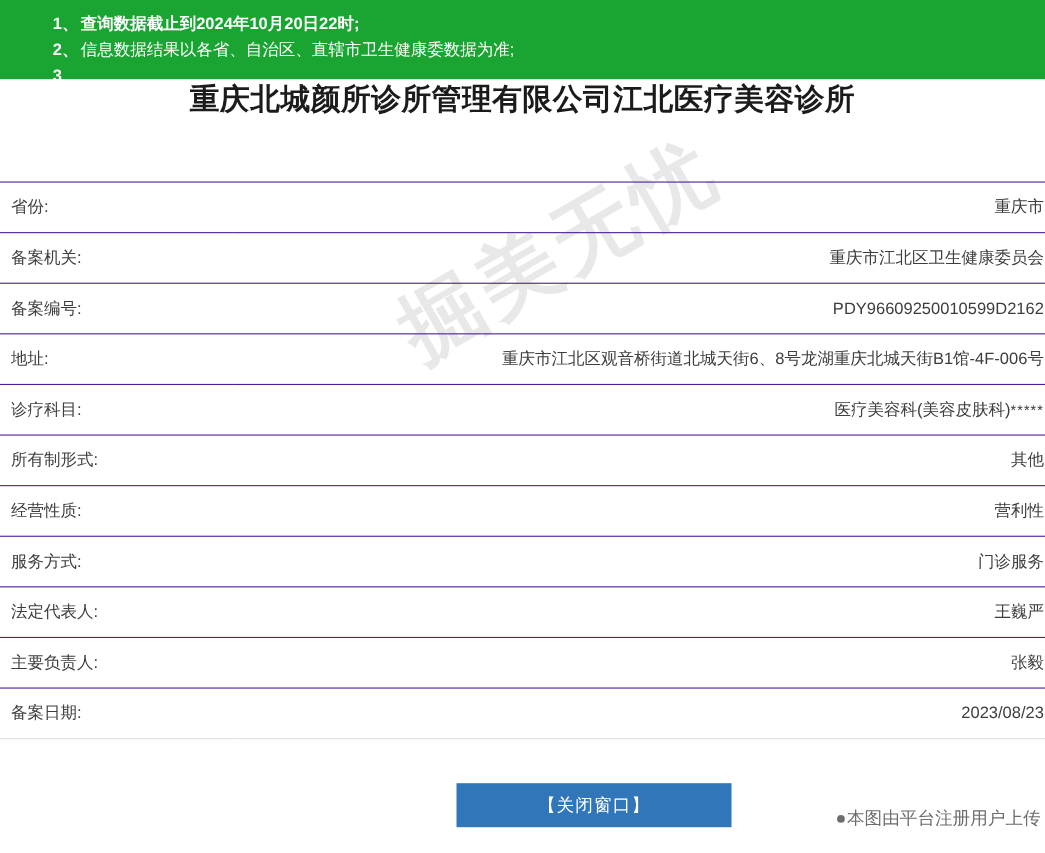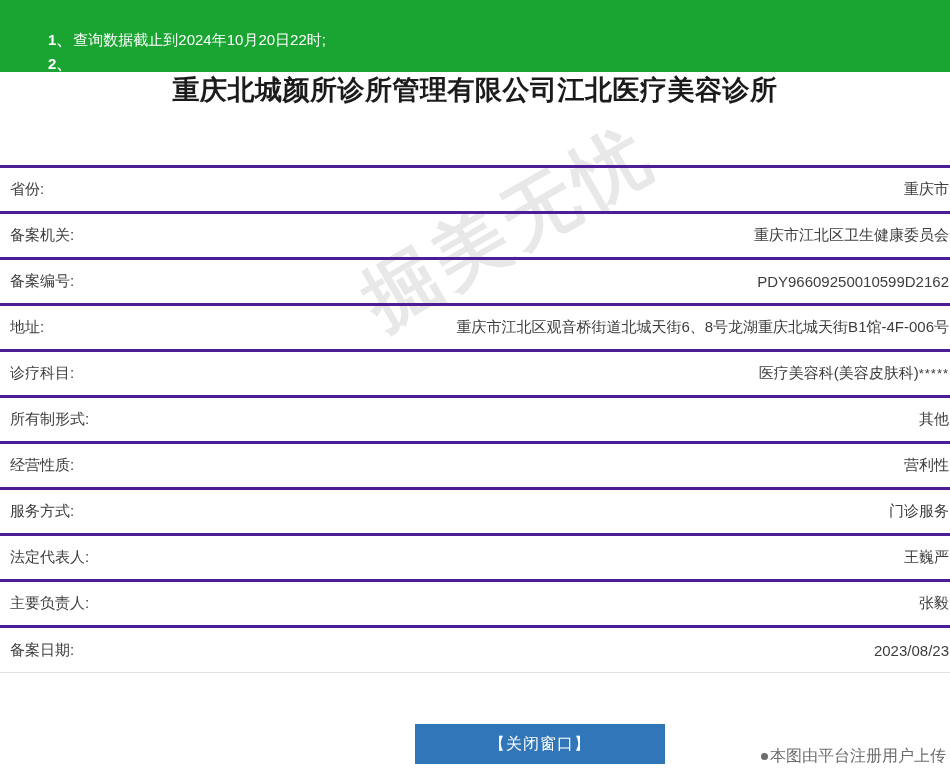--- a/index.html
+++ b/index.html
@@ -37,22 +37,21 @@
     font-weight: bold;
   }
   .notice-text {
     font-weight: normal;
   }
   .notice-line.bold .notice-text,
   .notice-line.bold .notice-num {
     font-weight: bold;
   }
   .notice-line.semi .notice-text {
-    font-weight: normal;
-    margin-top: 18px;
+    font-weight: bold;
   }
 
   
   .title-wrap {
     height: 93px;
     display: flex;
     align-items: flex-start;
     justify-content: center;
   }
   .doc-title {
@@ -67,21 +66,21 @@
     width: 950px;
     border-collapse: collapse;
     table-layout: fixed;
     position: relative;
     z-index: 2;
   }
   .info-table tr {
     height: 46px;
   }
   .info-table td {
-    border-top: 3px solid #4c1d95;
+    border-top: 1px solid #4c1d95;
     font-size: 15px;
     color: #3d3d3d;
     vertical-align: middle;
     background: transparent;
     margin-left: 24px;
   }
   .info-table tr:last-child td {
     border-bottom: 1px solid #e2e2e2;
   }
   .cell-label {
@@ -112,21 +111,21 @@
     pointer-events: none;
     z-index: 1;
     white-space: nowrap;
     letter-spacing: 6px;
   }
 
   
   .footer {
     position: absolute;
     left: 0;
-    bottom: 4px;
+    bottom: 16px;
     width: 950px;
     height: 47px;
   }
   .close-btn {
     position: absolute;
     left: 415px;
     top: 0;
     width: 250px;
     height: 40px;
     background: #3176b8;
@@ -158,20 +157,21 @@
 </head>
 <body>
 
 <div class="notice">
   <div class="notice-line semi">
     <span class="notice-num">1、</span>
     <span class="notice-text">查询数据截止到2024年10月20日22时;</span>
   </div>
   <div class="notice-line">
     <span class="notice-num">2、</span>
+    <span class="notice-text">信息数据结果以各省、自治区、直辖市卫生健康委数据为准;</span>
   </div>
   <div class="notice-line bold">
     <span class="notice-num">3、</span>
   </div>
 </div>
 
 <div class="title-wrap">
   <div class="doc-title">重庆北城颜所诊所管理有限公司江北医疗美容诊所</div>
 </div>
 

